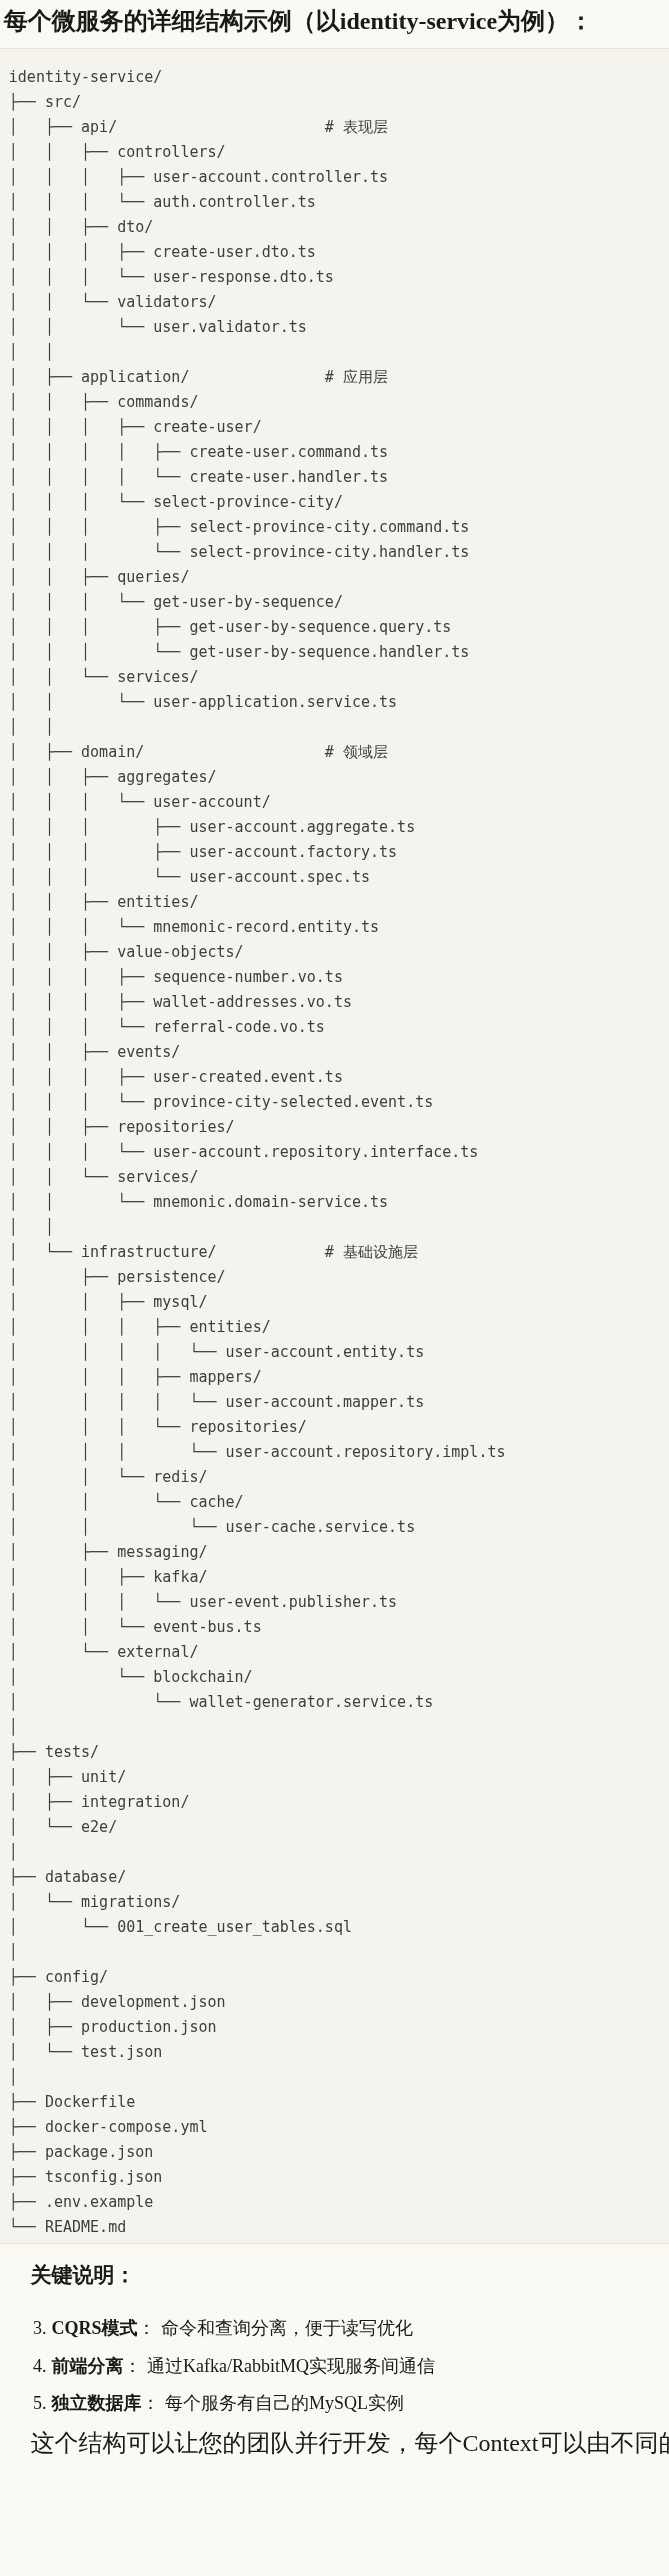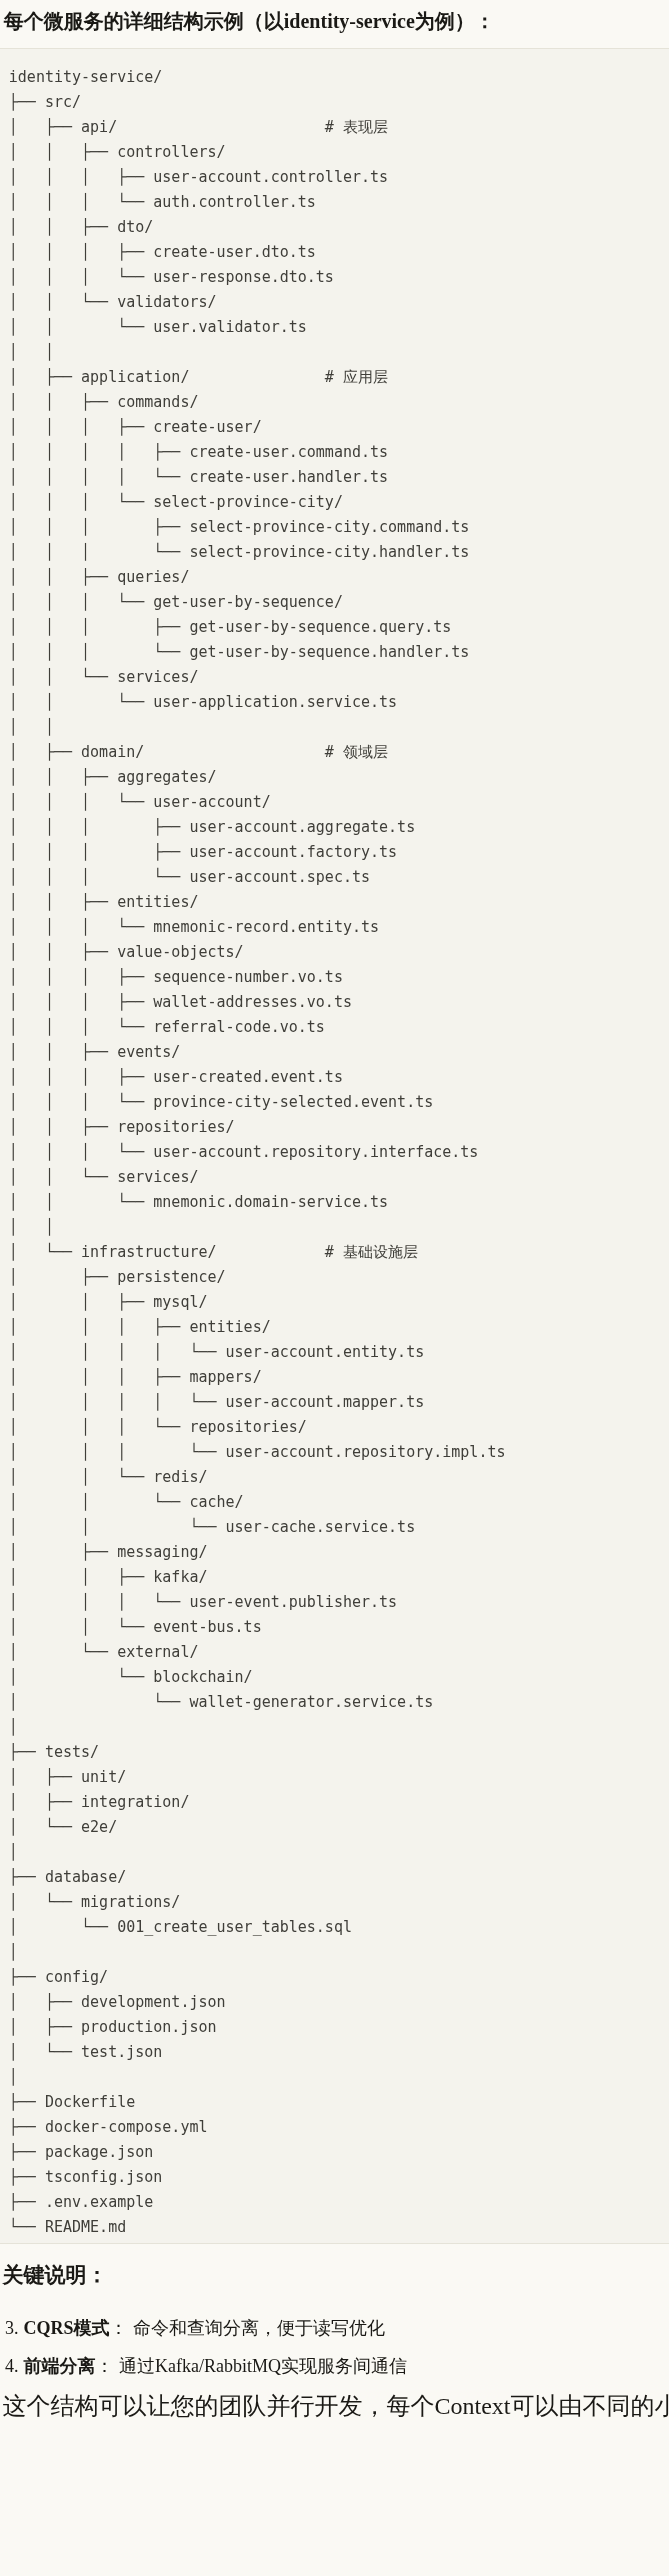--- a/index.html
+++ b/index.html
@@ -18,41 +18,42 @@
     color: var(--text-primary);
     font-family: "Liberation Serif", "DejaVu Serif", serif;
   }
   .doc {
     width: 669px;
     min-height: 2576px;
     overflow: hidden;
   }
   h1.page-title {
     margin: 3.8px 5px 0 3.8px;
-    font-size: 20px;
+    font-size: 24px;
     line-height: 34px;
     font-weight: 700;
     color: var(--text-primary);
     letter-spacing: 0;
   }
   pre.code-block {
     margin: 10px 0 16px 0;
     padding: 16.3px 8.8px 3.1px 8.8px;
     background: var(--code-bg);
     border-top: 0.6px solid var(--code-border);
     border-bottom: 0.6px solid var(--code-border);
     font-family: "DejaVu Sans Mono", "Liberation Mono", monospace;
     font-size: 15px;
     line-height: 25px;
     color: var(--code-text);
     white-space: pre;
     overflow: hidden;
   }
   .notes {
     padding: 0 6.3px 0 2.5px;
+    margin-left: 28px;
   }
   h2.notes-heading {
     margin: 8.1px 0 0 0;
     font-size: 21px;
     line-height: 30px;
     font-weight: 700;
     color: var(--text-primary);
   }
   ol.notes-list {
     list-style: none;
@@ -174,19 +175,22 @@
 
     <h2 class="notes-heading">关键说明：</h2>
 
     <ol class="notes-list">
       <li>
         <span class="note-num">3.</span><span class="note-term">CQRS模式</span><span class="note-colon">：</span><span class="note-text">命令和查询分离，便于读写优化</span>
       </li>
       <li>
         <span class="note-num">4.</span><span class="note-term">前端分离</span><span class="note-colon">：</span><span class="note-text">通过Kafka/RabbitMQ实现服务间通信</span>
       </li>
+      <li>
+        <span class="note-num">5.</span><span class="note-term">独立数据库</span><span class="note-colon">：</span><span class="note-text">每个服务有自己的MySQL实例</span>
+      </li>
     </ol>
 
     <p class="notes-footer">这个结构可以让您的团队并行开发，每个Context可以由不同的小组负责，互不干扰。</p>
   </div>
 
 </div>
 
 
 </body></html>

